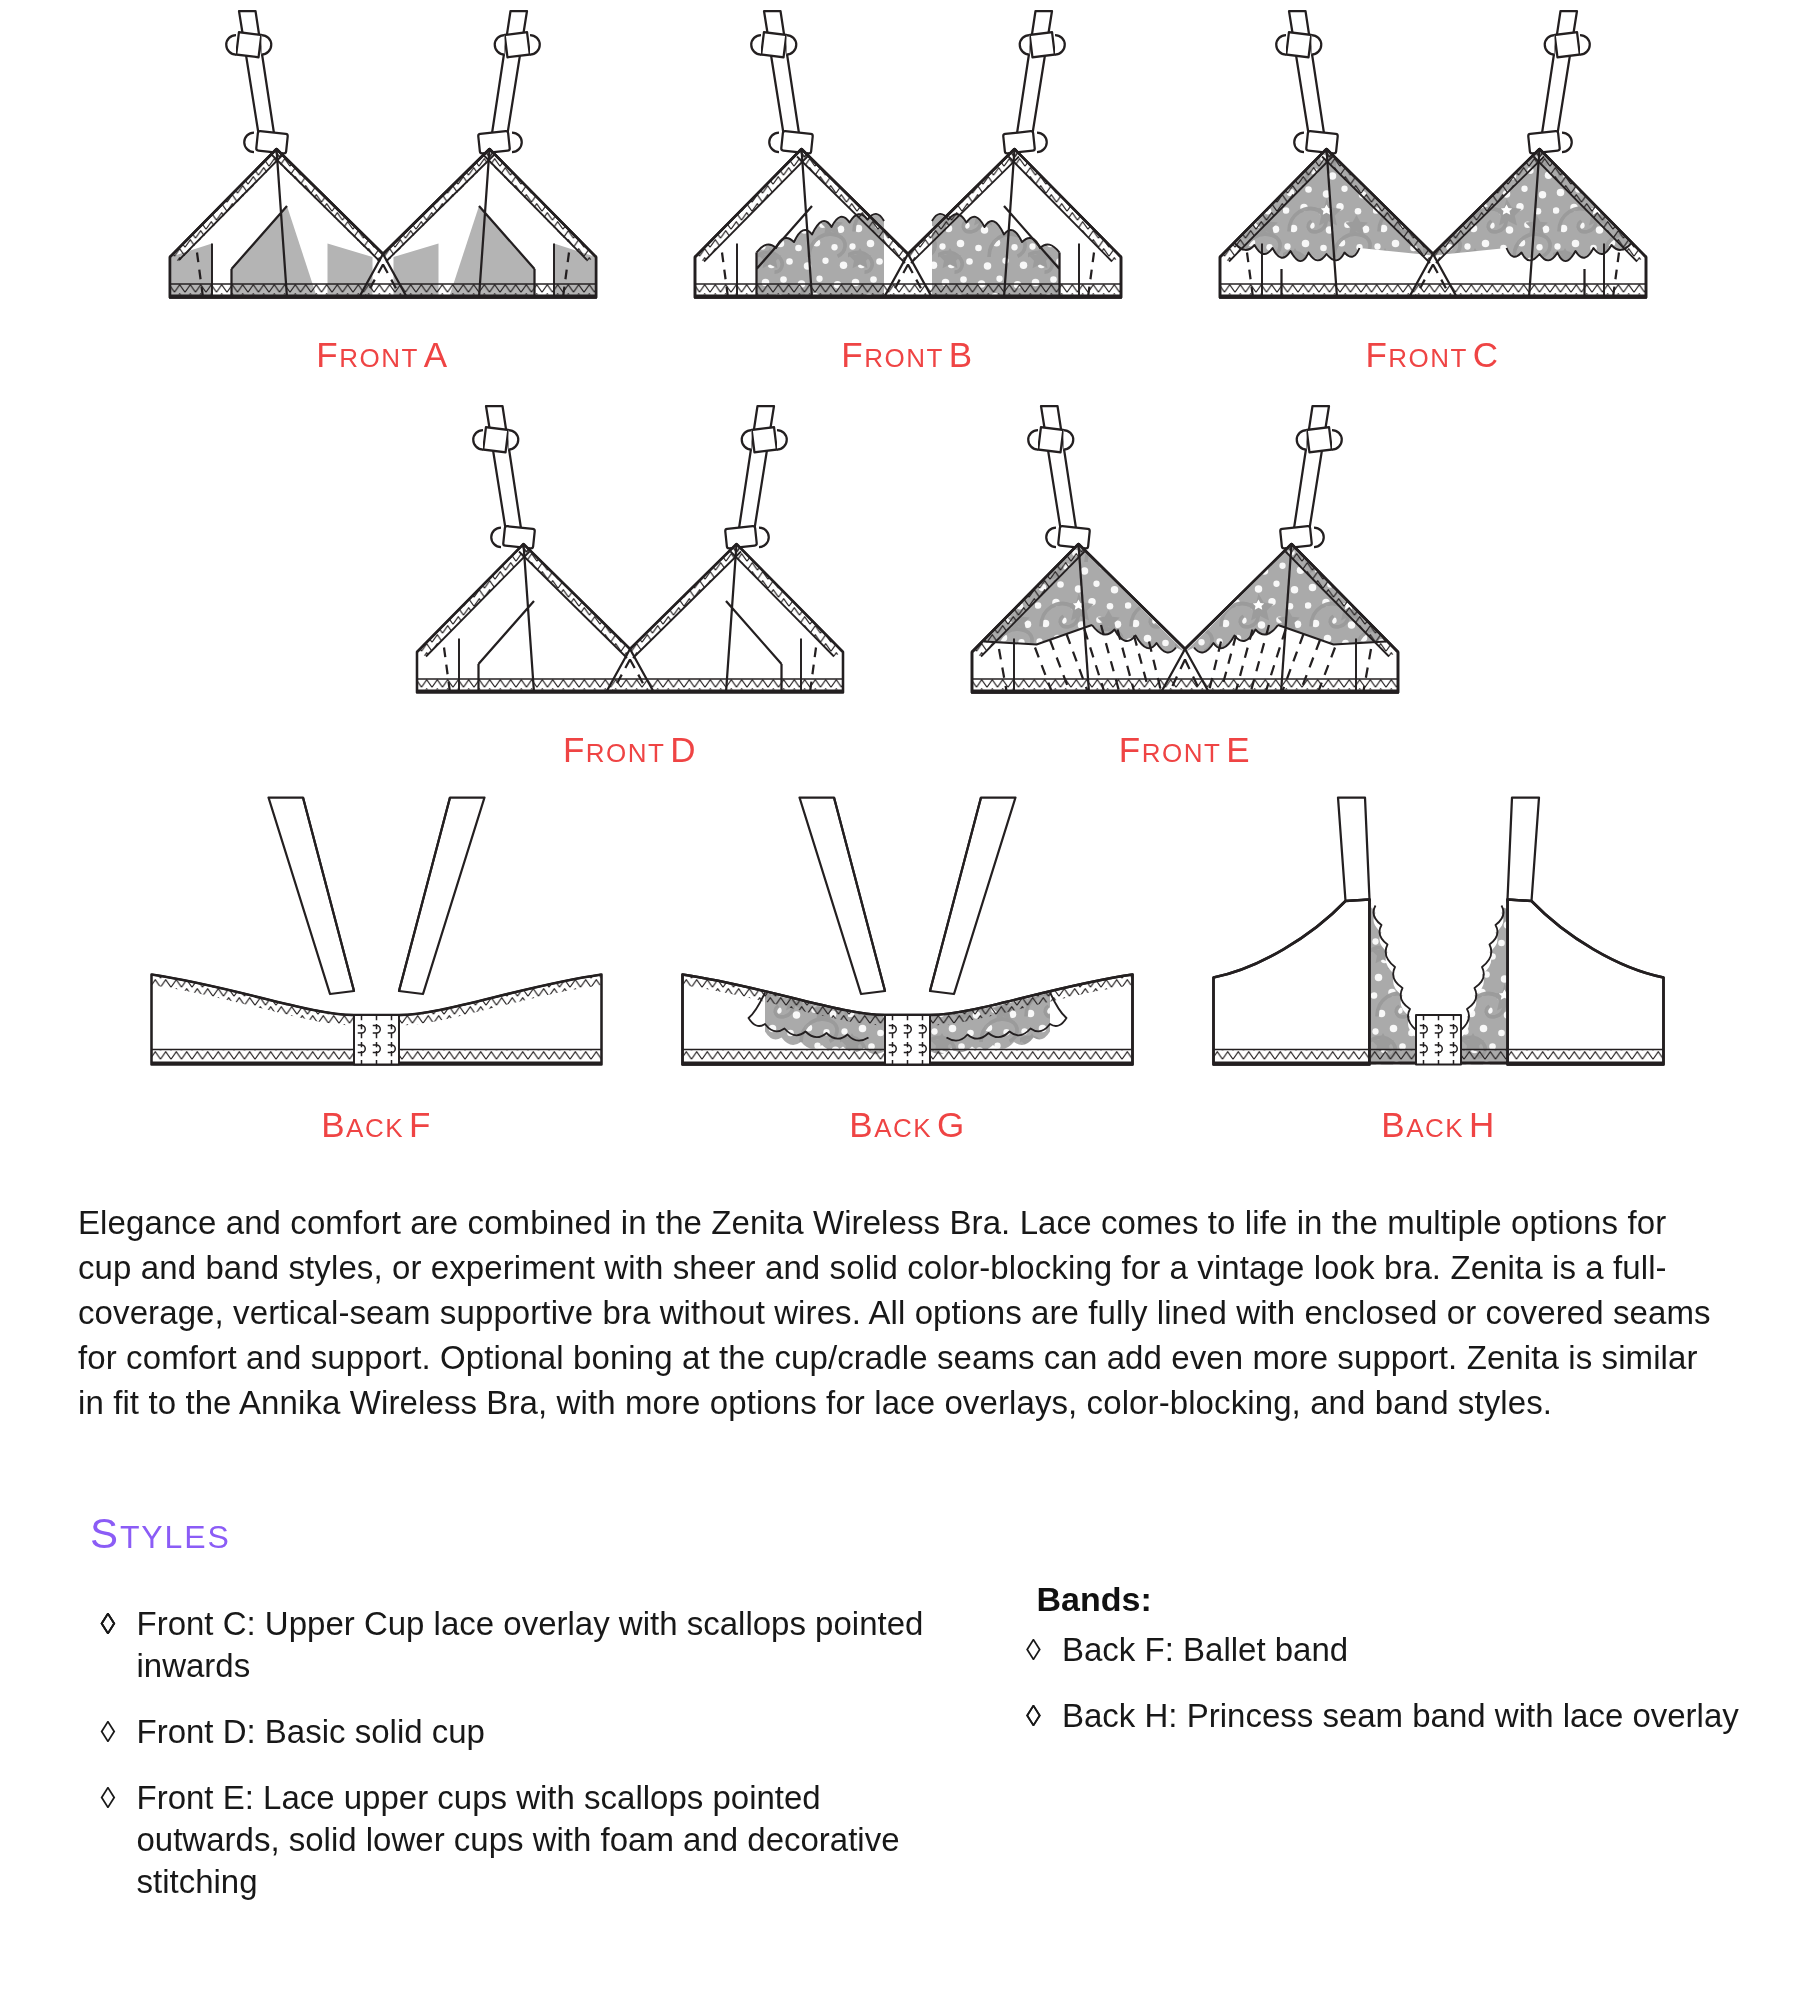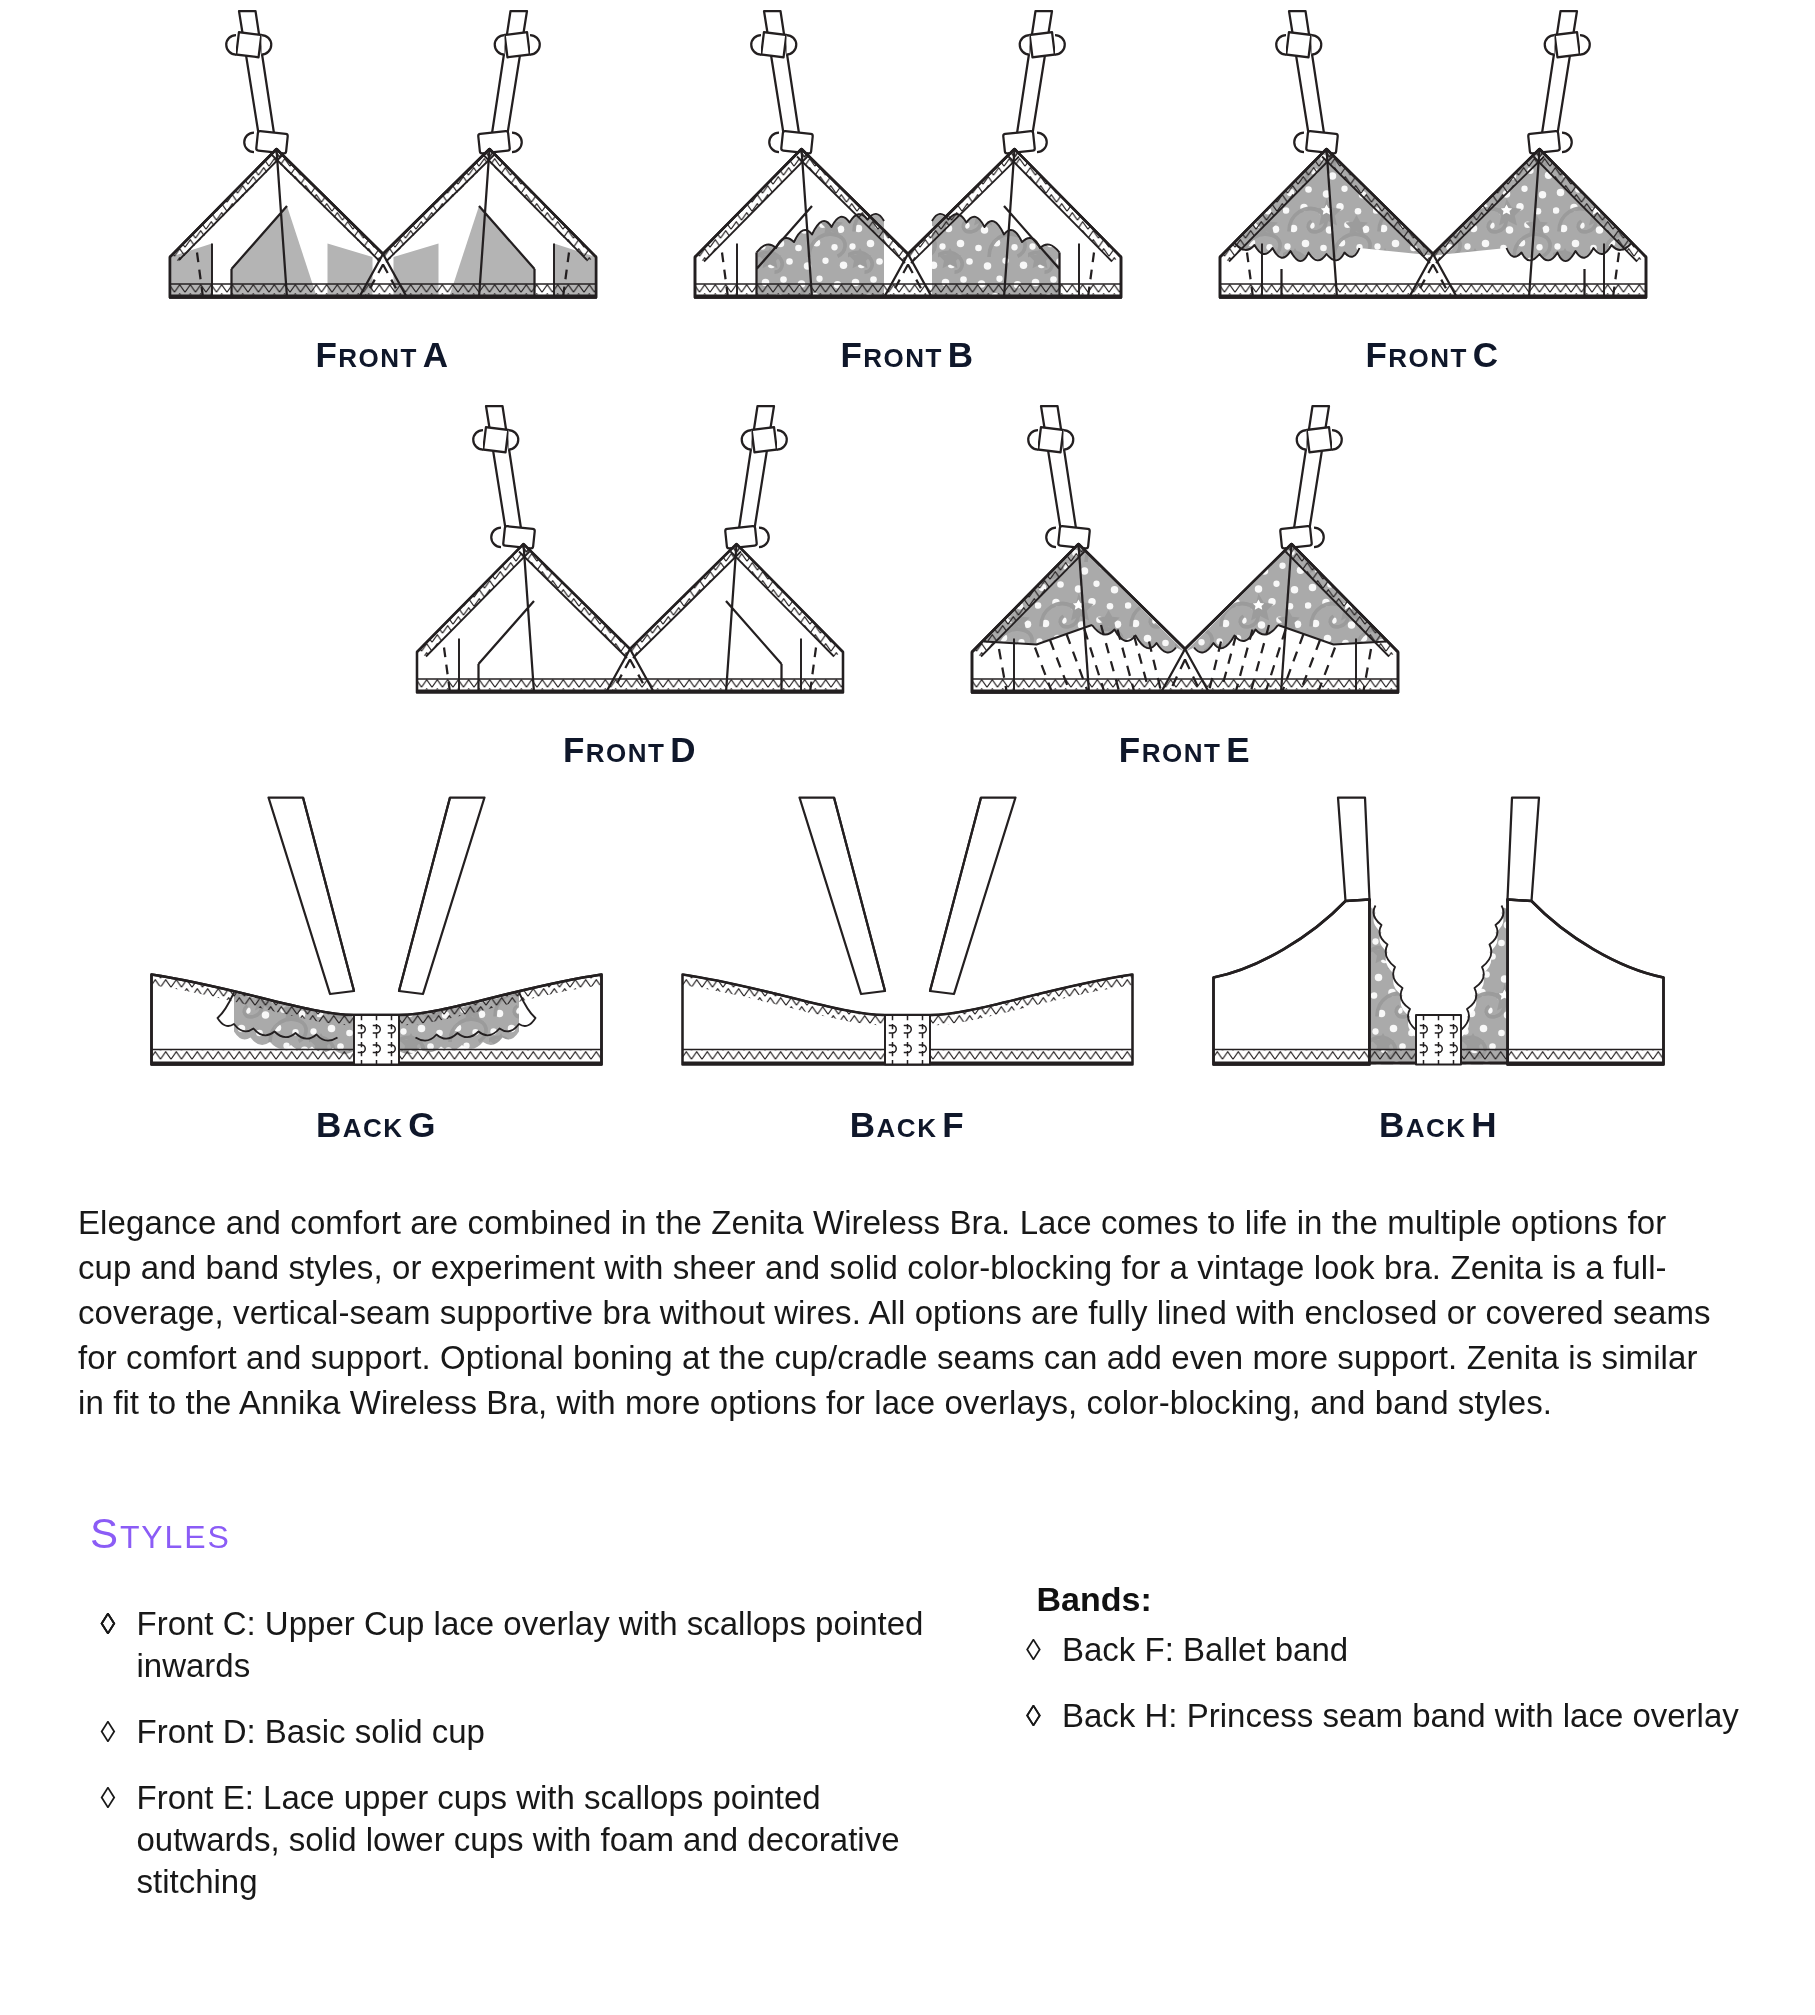--- a/index.html
+++ b/index.html
@@ -12,24 +12,24 @@
   }
   .page{position:relative;width:1815px;height:2015px;background:#fff;}
 
   
   .figs{position:absolute;left:0;top:0;width:1815px;}
   .fig-row{display:flex;justify-content:center;align-items:flex-end;}
   .fig{display:flex;flex-direction:column;align-items:center;}
   .fig svg{display:block;}
   .fig-label{
     font-family:"Liberation Sans", sans-serif;
-    font-weight:700;
+    font-weight:400;
     font-stretch:condensed;
     letter-spacing:1.5px;
-    color:#0f172a;
+    color:#ef4444;
     text-align:center;
     white-space:nowrap;
   }
   .fig-label .cap{font-size:35px;}
   .fig-label .sc{font-size:26px;}
 
   
   .intro{
     position:absolute;left:78px;top:1167px;width:1650px;
     font-size:33px;line-height:45px;
@@ -487,20 +487,64 @@
           <span class="cap">F</span><span class="sc">RONT</span>&nbsp;<span class="cap">E</span>
         </div>
       </div>
     </div>
 
     <div class="fig-row" style="gap:36px;margin-top:19.5px;">
 
       <div class="fig">
         <svg width="495" height="315" viewBox="0 0 660 420">
           <g stroke="#231f20" fill="none" stroke-width="3.4" stroke-linejoin="round">
+
+            <path d="M186 10 L232 10 L300 268 L268 272 Z" fill="#fff" stroke-width="3"></path>
+            <path d="M474 10 L428 10 L360 268 L392 272 Z" fill="#fff" stroke-width="3"></path>
+            <path d="M232 10 L300 268" stroke-width="3"></path>
+            <path d="M428 10 L360 268" stroke-width="3"></path>
+
+            <path d="M30 246 L30 366 L630 366 L630 246
+                     C520 262 420 300 360 300 L300 300
+                     C240 300 140 262 30 246 Z" fill="#fff"></path>
+            <path d="M30 246 C140 262 240 300 300 300" stroke-width="3"></path>
+            <path d="M630 246 C520 262 420 300 360 300" stroke-width="3"></path>
+
+            <g fill="url(#zig)" stroke="none">
+              <path d="M30 246 C140 262 240 300 300 300 L300 314 C240 314 140 276 30 260 Z"></path>
+              <path d="M630 246 C520 262 420 300 360 300 L360 314 C420 314 520 276 630 260 Z"></path>
+              <rect x="30" y="346" width="600" height="14"></rect>
+            </g>
+            <path d="M30 346 H630" stroke-width="1.8"></path>
+            <path d="M30 364 H630" stroke-width="4"></path>
+
+            <rect x="300" y="300" width="60" height="66" fill="#fff" stroke-width="2.6"></rect>
+            <g stroke-width="2" stroke-dasharray="7 5">
+              <path d="M310 300 L310 366"></path>
+                <path d="M330 300 L330 366"></path>
+              <path d="M350 300 L350 366"></path>
+            </g>
+            <g stroke-width="2" fill="none">
+              <path d="M305 314 h5 a5 5 0 0 1 0 10 h-5"></path>
+              <path d="M325 314 h5 a5 5 0 0 1 0 10 h-5"></path>
+              <path d="M345 314 h5 a5 5 0 0 1 0 10 h-5"></path>
+              <path d="M305 340 h5 a5 5 0 0 1 0 10 h-5"></path>
+              <path d="M325 340 h5 a5 5 0 0 1 0 10 h-5"></path>
+              <path d="M345 340 h5 a5 5 0 0 1 0 10 h-5"></path>
+            </g>
+          </g>
+        </svg>
+        <div class="fig-label">
+          <span class="cap">B</span><span class="sc">ACK</span>&nbsp;<span class="cap">F</span>
+        </div>
+      </div>
+
+      <div class="fig">
+        <svg width="495" height="315" viewBox="0 0 660 420">
+          <g stroke="#231f20" fill="none" stroke-width="3.4" stroke-linejoin="round">
             <path d="M186 10 L232 10 L300 268 L268 272 Z" fill="#fff" stroke-width="3"></path>
             <path d="M474 10 L428 10 L360 268 L392 272 Z" fill="#fff" stroke-width="3"></path>
             <path d="M232 10 L300 268" stroke-width="3"></path>
             <path d="M428 10 L360 268" stroke-width="3"></path>
             <path d="M30 246 L30 366 L630 366 L630 246
                      C520 262 420 300 360 300 L300 300
                      C240 300 140 262 30 246 Z" fill="#fff"></path>
 
             <g stroke="none">
               <path d="M140 270 C200 286 260 300 300 300 L300 348
@@ -535,64 +579,20 @@
               <path d="M325 314 h5 a5 5 0 0 1 0 10 h-5"></path>
               <path d="M345 314 h5 a5 5 0 0 1 0 10 h-5"></path>
               <path d="M305 340 h5 a5 5 0 0 1 0 10 h-5"></path>
               <path d="M325 340 h5 a5 5 0 0 1 0 10 h-5"></path>
               <path d="M345 340 h5 a5 5 0 0 1 0 10 h-5"></path>
             </g>
           </g>
         </svg>
         <div class="fig-label">
           <span class="cap">B</span><span class="sc">ACK</span>&nbsp;<span class="cap">G</span>
-        </div>
-      </div>
-
-      <div class="fig">
-        <svg width="495" height="315" viewBox="0 0 660 420">
-          <g stroke="#231f20" fill="none" stroke-width="3.4" stroke-linejoin="round">
-
-            <path d="M186 10 L232 10 L300 268 L268 272 Z" fill="#fff" stroke-width="3"></path>
-            <path d="M474 10 L428 10 L360 268 L392 272 Z" fill="#fff" stroke-width="3"></path>
-            <path d="M232 10 L300 268" stroke-width="3"></path>
-            <path d="M428 10 L360 268" stroke-width="3"></path>
-
-            <path d="M30 246 L30 366 L630 366 L630 246
-                     C520 262 420 300 360 300 L300 300
-                     C240 300 140 262 30 246 Z" fill="#fff"></path>
-            <path d="M30 246 C140 262 240 300 300 300" stroke-width="3"></path>
-            <path d="M630 246 C520 262 420 300 360 300" stroke-width="3"></path>
-
-            <g fill="url(#zig)" stroke="none">
-              <path d="M30 246 C140 262 240 300 300 300 L300 314 C240 314 140 276 30 260 Z"></path>
-              <path d="M630 246 C520 262 420 300 360 300 L360 314 C420 314 520 276 630 260 Z"></path>
-              <rect x="30" y="346" width="600" height="14"></rect>
-            </g>
-            <path d="M30 346 H630" stroke-width="1.8"></path>
-            <path d="M30 364 H630" stroke-width="4"></path>
-
-            <rect x="300" y="300" width="60" height="66" fill="#fff" stroke-width="2.6"></rect>
-            <g stroke-width="2" stroke-dasharray="7 5">
-              <path d="M310 300 L310 366"></path>
-                <path d="M330 300 L330 366"></path>
-              <path d="M350 300 L350 366"></path>
-            </g>
-            <g stroke-width="2" fill="none">
-              <path d="M305 314 h5 a5 5 0 0 1 0 10 h-5"></path>
-              <path d="M325 314 h5 a5 5 0 0 1 0 10 h-5"></path>
-              <path d="M345 314 h5 a5 5 0 0 1 0 10 h-5"></path>
-              <path d="M305 340 h5 a5 5 0 0 1 0 10 h-5"></path>
-              <path d="M325 340 h5 a5 5 0 0 1 0 10 h-5"></path>
-              <path d="M345 340 h5 a5 5 0 0 1 0 10 h-5"></path>
-            </g>
-          </g>
-        </svg>
-        <div class="fig-label">
-          <span class="cap">B</span><span class="sc">ACK</span>&nbsp;<span class="cap">F</span>
         </div>
       </div>
 
       <div class="fig">
         <svg width="495" height="315" viewBox="0 0 660 420">
           <g stroke="#231f20" fill="none" stroke-width="3.4" stroke-linejoin="round">
 
             <path d="M196 10 L232 10 L238 146 L206 148 Z" fill="#fff" stroke-width="3"></path>
             <path d="M464 10 L428 10 L422 146 L454 148 Z" fill="#fff" stroke-width="3"></path>
 

